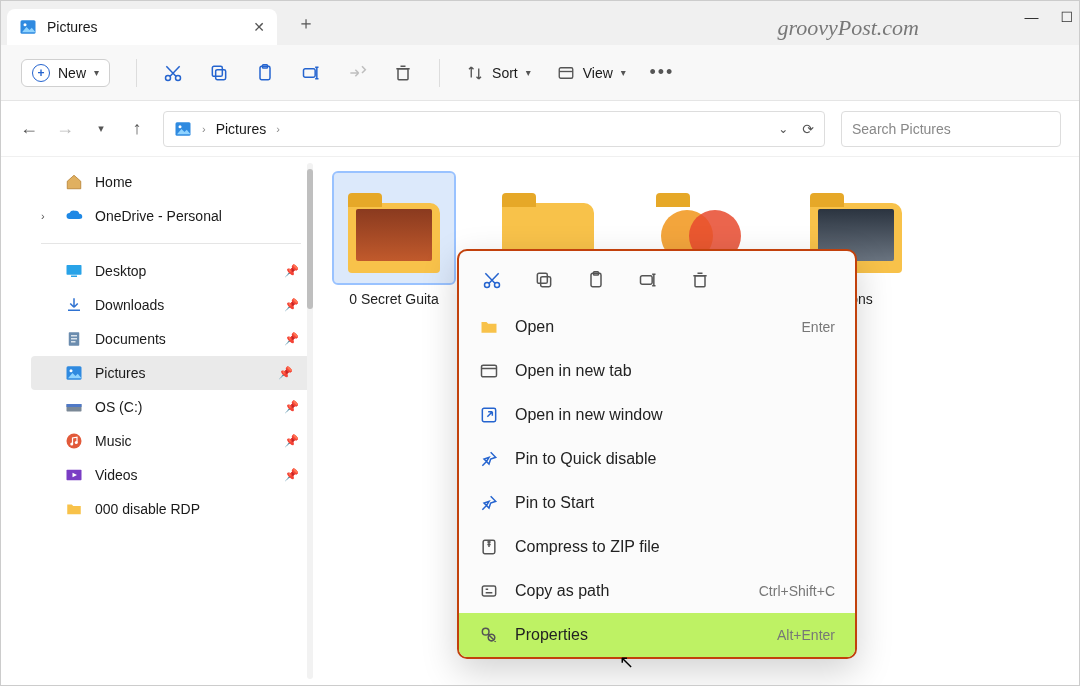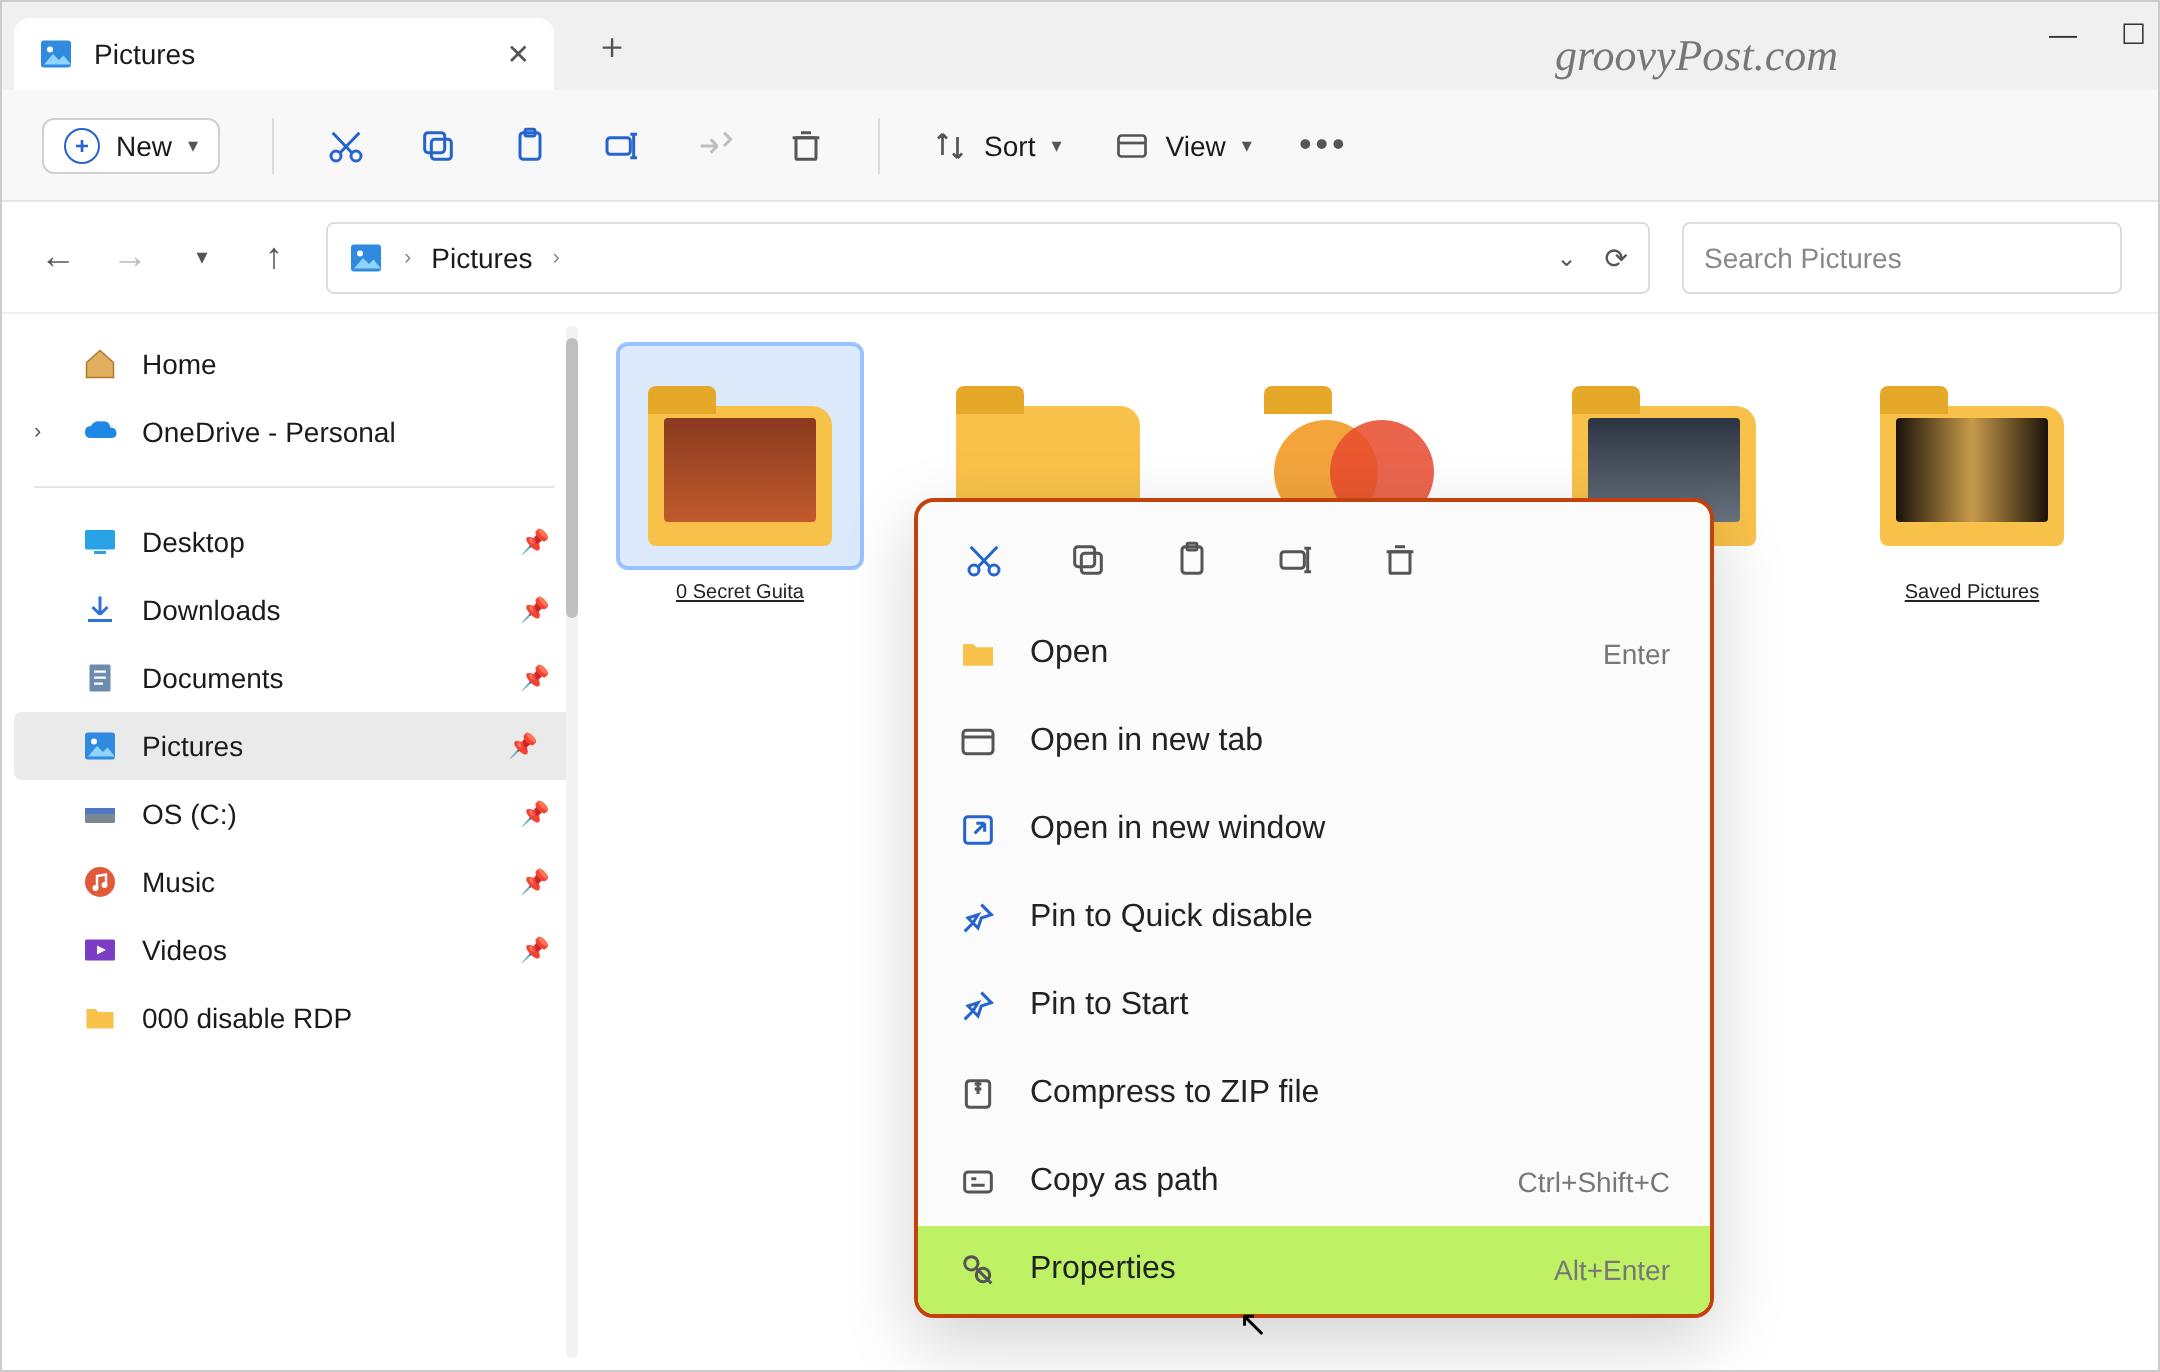--- a/index.html
+++ b/index.html
@@ -31,41 +31,41 @@
 .navbtn.dis { color: #bbb; }
 .breadcrumb { flex: 1; border: 1px solid #ddd; border-radius: 4px; height: 36px; display: flex; align-items: center; padding: 0 10px; gap: 10px; }
 .bc-icon { width: 18px; height: 18px; }
 .bc-chev { color: #888; font-size: 11px; }
 .bc-actions { margin-left: auto; display: flex; gap: 14px; align-items: center; color: #555; }
 .search { width: 220px; border: 1px solid #ddd; border-radius: 4px; height: 36px; padding: 0 10px; color: #888; display: flex; align-items: center; justify-content: center; }
 .search input { border: none; outline: none; width: 100%; font-size: 14px; color: #333; }
 .search input::placeholder { color: #888; }
 
 
-.body { display: flex; height: calc(100% - 156px); }
+.body { display: flex; height: calc(100% - 156px); margin-left: 24px; }
 .sidebar { width: 292px; padding: 8px 0; position: relative; }
 .sb-item { display: flex; align-items: center; gap: 12px; padding: 8px 16px; cursor: pointer; position: relative; }
 .sb-item.selected { background: #eaeaea; border-radius: 4px; margin: 0 6px; padding: 8px 10px; }
 .sb-item .expander { width: 12px; color: #555; font-size: 11px; }
 .sb-item .pin { position: absolute; right: 18px; color: #888; font-size: 12px; }
 .sb-divider { height: 1px; background: #e5e5e5; margin: 10px 16px; }
 .sb-scroll { position: absolute; right: 4px; top: 6px; bottom: 6px; width: 6px; background: #f2f2f2; border-radius: 3px; }
 .sb-thumb { position: absolute; left: 0; right: 0; top: 6px; height: 140px; background: #bfbfbf; border-radius: 3px; }
 
 .sb-ico { width: 18px; height: 18px; display: inline-flex; align-items: center; justify-content: center; }
 
 
 .content { flex: 1; padding: 16px 12px; position: relative; display: flex; flex-wrap: wrap; align-content: flex-start; gap: 20px 24px; }
 .item { width: 130px; display: flex; flex-direction: column; align-items: center; gap: 8px; cursor: pointer; }
 .item.selected .thumb { outline: 2px solid #99c2ff; background: #dce9fb; }
 .thumb { width: 120px; height: 110px; display: flex; align-items: center; justify-content: center; position: relative; border-radius: 4px; }
 .folder-back { position: absolute; width: 92px; height: 70px; background: #f8c24a; border-radius: 4px 10px 4px 4px; bottom: 10px; }
 .folder-back::before { content: ""; position: absolute; top: -10px; left: 0; width: 34px; height: 14px; background: #e6a828; border-radius: 4px 4px 0 0; }
 .preview { position: absolute; width: 76px; height: 52px; bottom: 22px; left: 22px; border-radius: 2px; }
-.label { text-align: center; font-size: 10px; color: #222; max-width: 130px; overflow: hidden; white-space: nowrap; text-overflow: ellipsis; text-decoration: underline; }
+.label { text-align: center; font-size: 14px; color: #222; max-width: 130px; overflow: hidden; white-space: nowrap; text-overflow: ellipsis; }
 
 
 .ctxmenu { position: absolute; left: 456px; top: 248px; width: 400px; background: #fbfbfb; border: 2px solid #c2410c; border-radius: 10px; box-shadow: 0 12px 36px rgba(0,0,0,.18); padding: 4px 0 0 0; overflow: hidden; }
 .ctx-iconrow { display: flex; gap: 30px; padding: 14px 22px; }
 .ctx-iconrow .ticon { width: 22px; height: 22px; }
 .ctx-item { display: flex; align-items: center; gap: 16px; padding: 12px 20px; cursor: pointer; font-size: 16px; color: #222; }
 .ctx-item:hover, .ctx-item.hover { background: #bef264; }
 .ctx-icon { width: 20px; height: 20px; display: flex; align-items: center; justify-content: center; }
 .ctx-shortcut { margin-left: auto; color: #777; font-size: 14px; }
 .cursor-arrow { position: absolute; left: 618px; top: 650px; font-size: 18px; color: #000; pointer-events:none; }
@@ -324,27 +324,20 @@
       </div>
       <span class="label"></span>
     </div>
     <div class="item">
       <div class="thumb">
           <div class="folder-back"></div>
           <div class="preview" style="background:linear-gradient(#2b3440,#6a7480);"></div>
         </div>
       <span class="label">Icons</span>
     </div>
-    <div class="item">
-      <div class="thumb">
-          <div class="folder-back"></div>
-          <div class="preview" style="background:linear-gradient(90deg,#1a1208,#c79a4a,#1a1208);"></div>
-        </div>
-      <span class="label">Saved Pictures</span>
-    </div>
   </div>
 </div>
 
 <div class="ctxmenu">
   <div class="ctx-iconrow">
     <span class="ticon">
         <svg viewBox="0 0 24 24" fill="none" stroke="#2564cf" stroke-width="1.8">
           <circle cx="6" cy="18" r="3"></circle>
           <circle cx="18" cy="18" r="3"></circle>
           <path d="M8.5 16 L20 4 M15.5 16 L4 4"></path>

